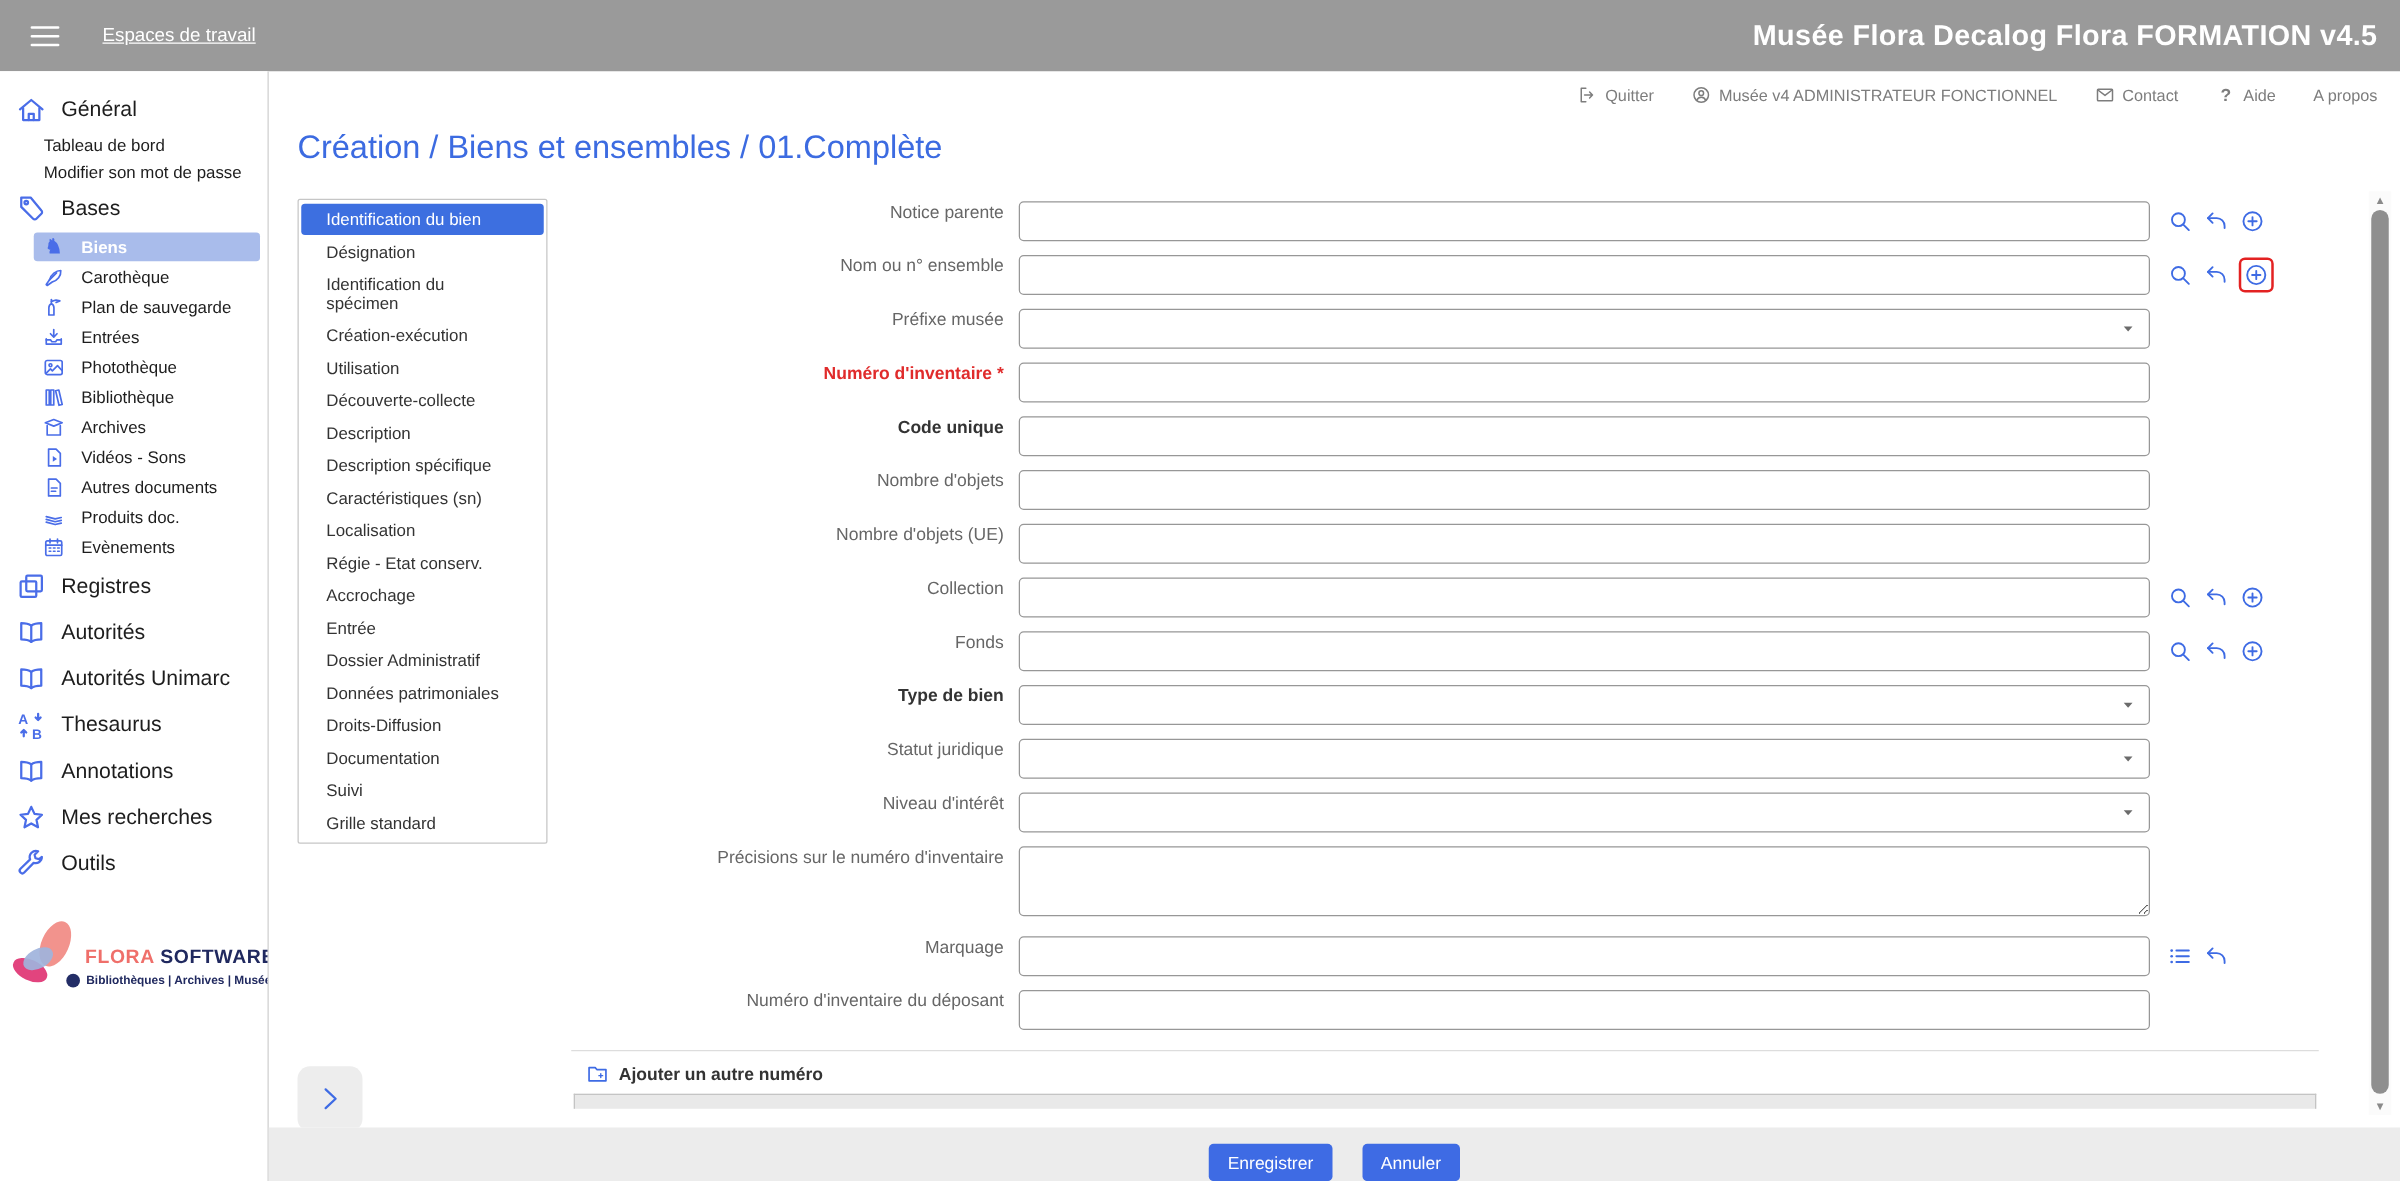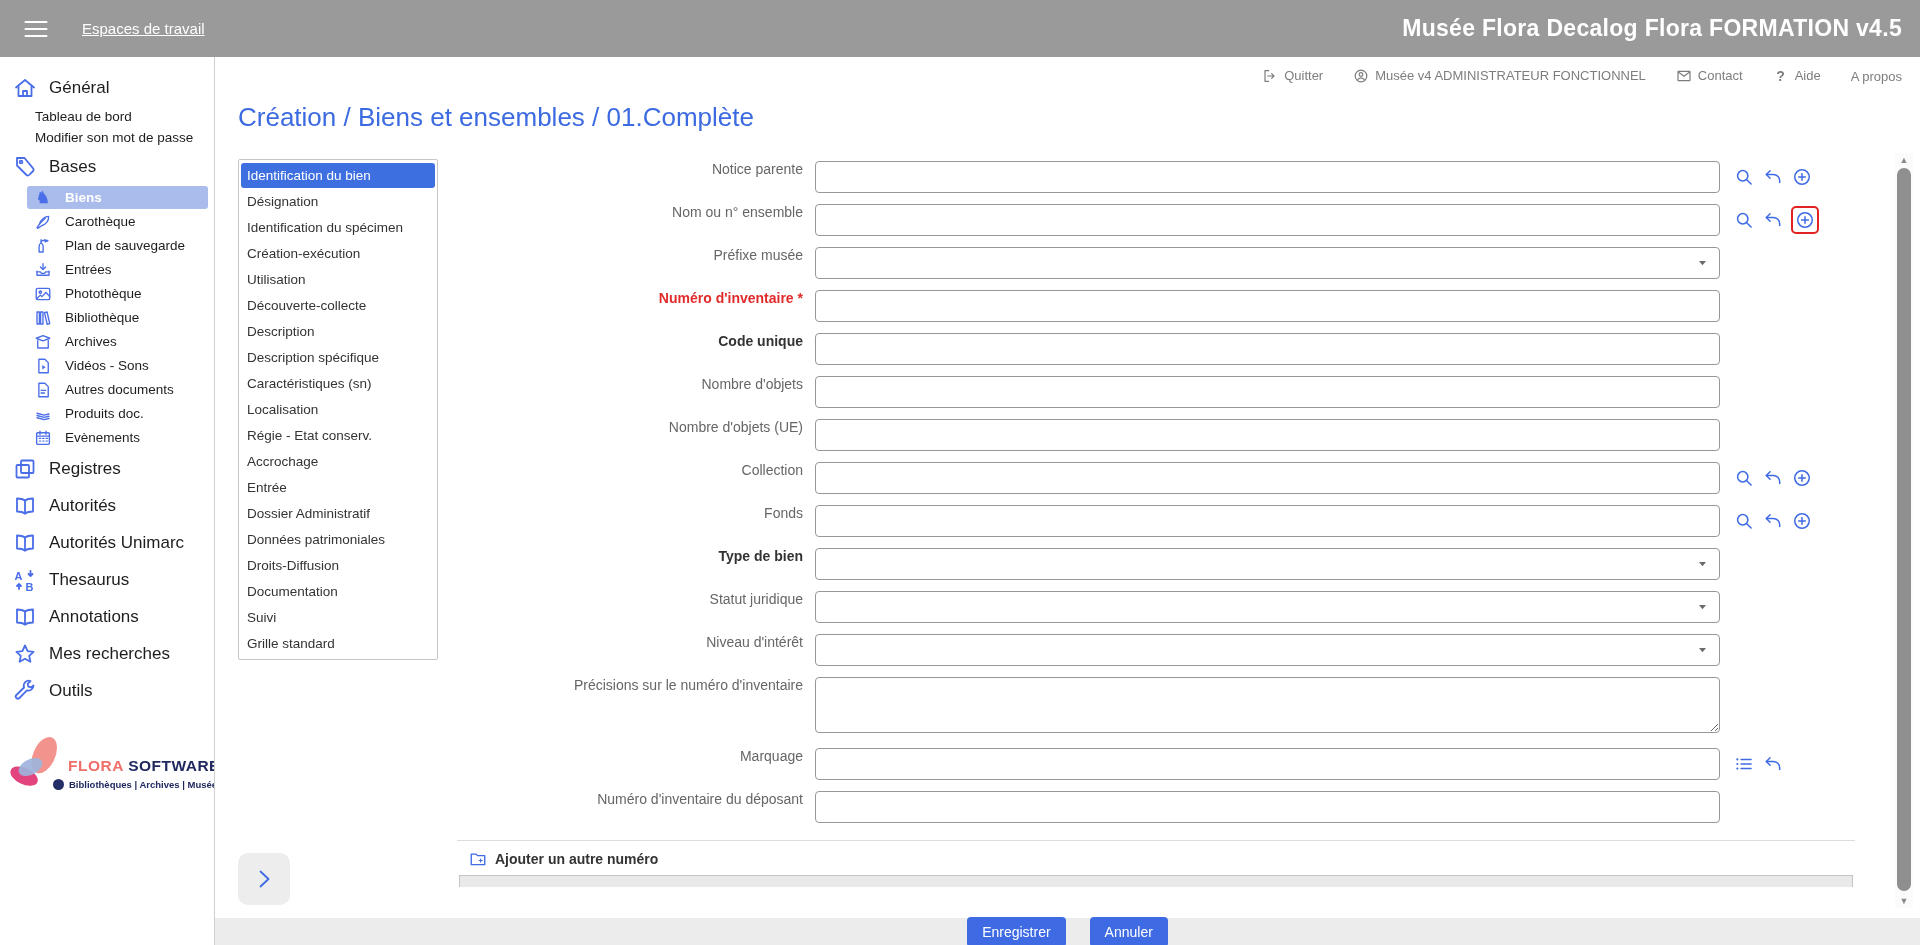--- a/index.html
+++ b/index.html
@@ -33,30 +33,30 @@
   .logo-text { margin-top:26px; }
   .logo-brand { font-size:15.5px; font-weight:bold; letter-spacing:.5px; white-space:nowrap; }
   .logo-brand .b1 { color:#ef6f6a; } .logo-brand .b2 { color:#20295f; }
   .logo-tagline { display:flex; align-items:center; gap:5px; margin-top:4px; font-size:9.5px; font-weight:bold; color:#20295f; white-space:nowrap; }
   .logo-dot { width:11px; height:11px; border-radius:50%; background:#232d66; margin-left:-15px; flex:none; }
 
   
   .main { flex:1; display:flex; flex-direction:column; min-width:0; }
   .linkbar { height:38px; display:flex; justify-content:flex-end; align-items:center; gap:30px; padding-right:18px;
              font-size:13px; color:#7d7d7d; }
-  .linkbar .litem { display:flex; gap:6px; cursor:pointer; }
+  .linkbar .litem { display:flex; align-items:center; gap:6px; cursor:pointer; }
   .linkbar .ic { width:16px; height:16px; color:#7d7d7d; }
   .linkbar .ic-text { color:#7d7d7d; font-size:14px; }
 
   .content { position:relative; flex:1; overflow:hidden; }
   .page-title { position:absolute; left:23px; top:7px; font-size:26px; color:#3c6be1; font-weight:normal; }
 
   .tabs { position:absolute; left:23px; top:64px; width:200px; background:#fff;
           border:1px solid #c6c6c6; border-radius:2px; padding:2px; }
-  .tab { padding:5px 6px; font-size:13.5px; color:#333; border-radius:3px; cursor:pointer; margin:1px 0; }
+  .tab { padding:5px 20px; font-size:13.5px; color:#333; border-radius:3px; cursor:pointer; margin:1px 0; }
   .tab.selected { background:#3d6fe0; color:#fff; }
 
   .form { position:absolute; left:240px; top:66px; width:1420px; }
   .frow { display:flex; margin-bottom:11px; }
   .flabel { width:360px; flex:none; text-align:right; padding-right:12px; font-size:14px; color:#666; }
   .flabel.bold { font-weight:bold; color:#333; }
   .flabel.required { font-weight:bold; color:#e02b2b; }
   .fwrap { width:905px; flex:none; position:relative; }
   .fin { width:100%; height:32px; border:1px solid #979797; border-radius:4px; padding:0 10px;
          font:14px "Liberation Sans", sans-serif; color:#222; background:#fff; outline:none; }
@@ -75,21 +75,21 @@
                  background:#ededed; color:#3e6be4; display:flex; align-items:center; justify-content:center; cursor:pointer; }
   .chevron-btn .ic { width:24px; height:24px; }
 
   
   .vscroll { position:absolute; right:7px; top:58px; bottom:10px; width:18px; background:#fbfbfb; }
   .vs-arrow { position:absolute; left:0; width:18px; text-align:center; font-size:9px; color:#8a8a8a; cursor:pointer; }
   .vs-up { top:2px; } .vs-down { bottom:2px; }
   .vs-thumb { position:absolute; left:2px; right:2px; top:15px; bottom:17px; background:#8f8f8f; border-radius:7px; cursor:grab; }
 
   
-  .footerbar { height:27px; background:#ececec; display:flex; align-items:center; justify-content:center; gap:24px; }
+  .footerbar { height:43px; background:#ececec; display:flex; align-items:flex-end; justify-content:center; gap:24px; }
   .btn { background:#3e6be4; color:#fff; border:none; border-radius:4px; height:30px; padding:0 15px;
          font:14px "Liberation Sans", sans-serif; cursor:pointer; }
 </style>
 </head>
 <body>
 
 <div class="topbar">
   <span class="burger"><svg viewBox="0 0 24 24" fill="none" stroke="currentColor" stroke-width="1.8" stroke-linecap="round" stroke-linejoin="round">
         <path d="M3 6h18M3 12h18M3 18h18"></path>
       </svg></span>

